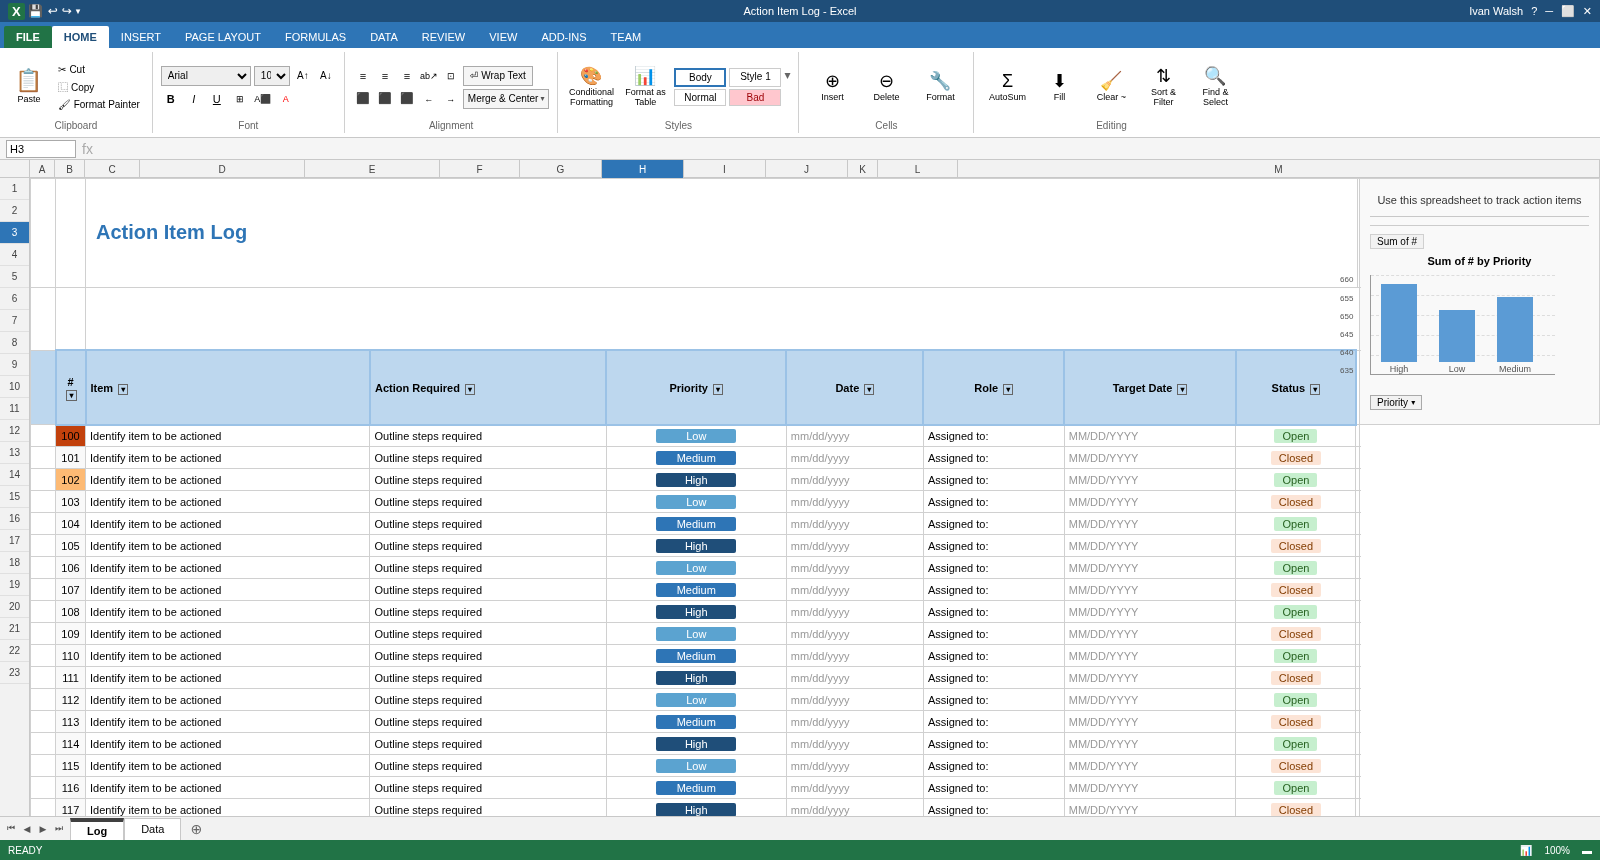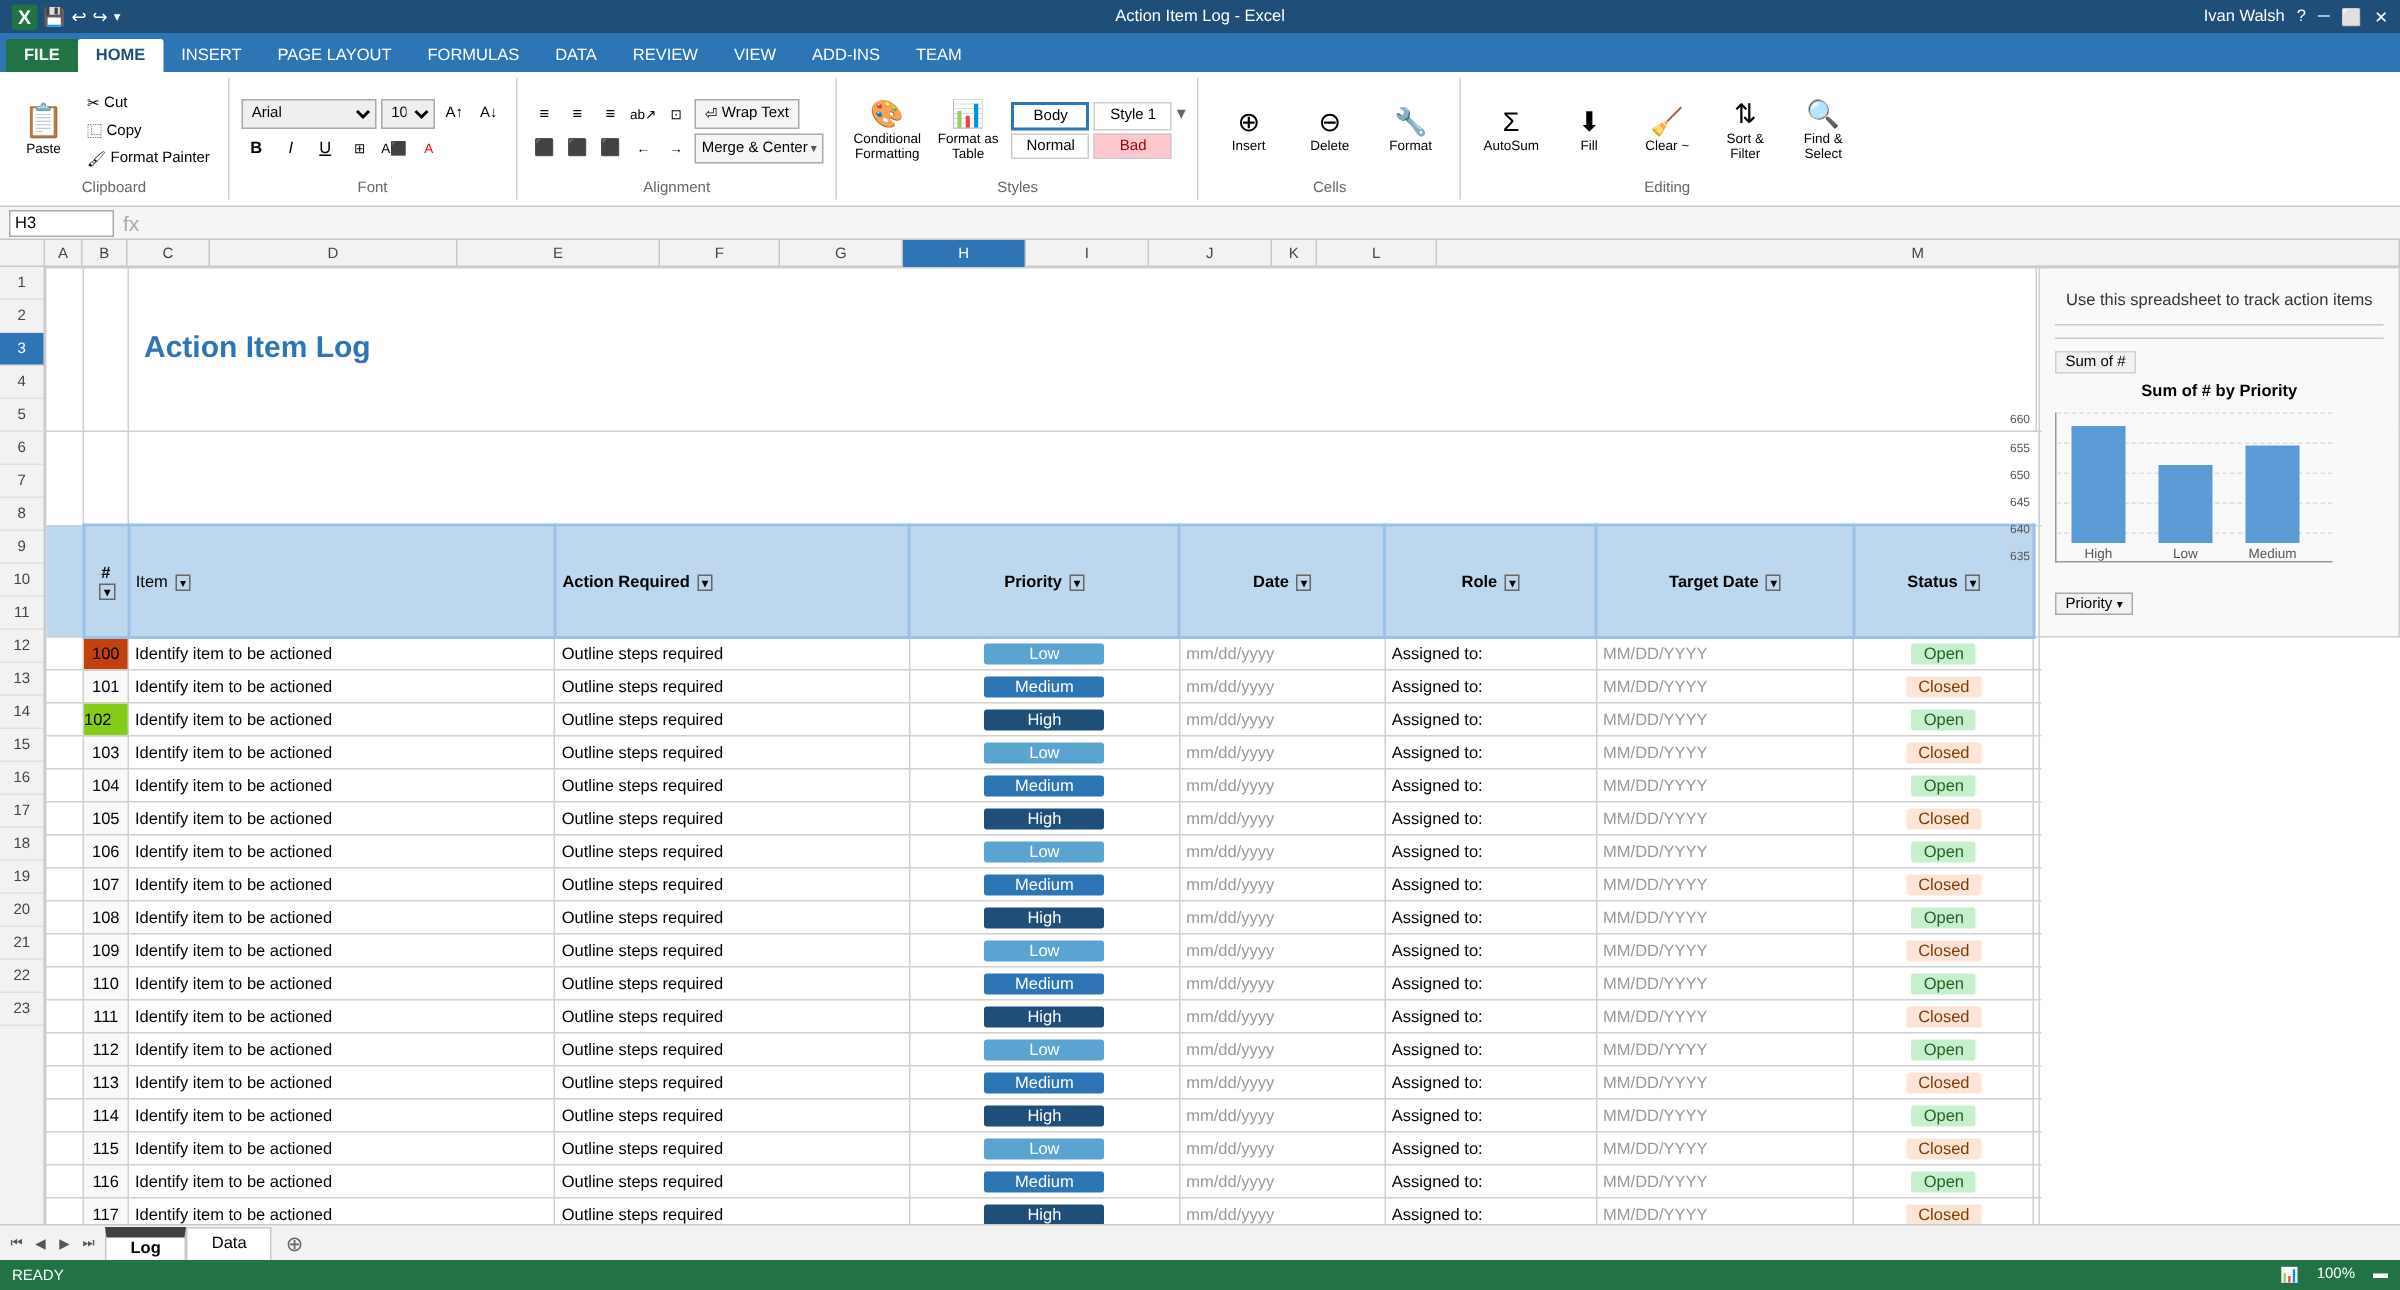--- a/index.html
+++ b/index.html
@@ -90,21 +90,21 @@
 
     
     .status-open { background: #c6efce; color: #276221; padding: 1px 8px; border-radius: 2px; }
     .status-closed { background: #fce4d6; color: #833c00; padding: 1px 8px; border-radius: 2px; }
 
     
     .bottom-bar {
       height: 24px; background: #f2f2f2; border-top: 1px solid #c8c8c8; display: flex; align-items: center; padding: 0 4px; gap: 0;
     }
     .sheet-tab { padding: 2px 16px; font-size: 11px; background: #fff; border: 1px solid #c8c8c8; border-bottom: none; cursor: pointer; height: 22px; display: flex; align-items: center; }
-    .sheet-tab.active { background: #fff; border-top: 7px solid #404040; font-weight: bold; }
+    .sheet-tab.active { background: #fff; border-top: 4px solid #404040; font-weight: bold; }
     .add-sheet { width: 22px; height: 22px; display: flex; align-items: center; justify-content: center; cursor: pointer; font-size: 14px; color: #666; margin-left: 4px; }
 
     
     .status-bar {
       height: 20px; background: #217346; display: flex; align-items: center; justify-content: space-between; padding: 0 8px; color: #fff; font-size: 10px;
     }
     .status-right { display: flex; gap: 12px; }
 
     
     .scroll-nav { display: flex; align-items: center; gap: 2px; }
@@ -437,21 +437,21 @@
         <td style="border:1px solid #d0d0d0;height:22px;"></td>
         <td style="border:1px solid #d0d0d0;height:22px;"></td>
         <td colspan="10" style="border:1px solid #d0d0d0;height:22px;"></td>
       </tr>
 
       <tr>
         <td style="border:1px solid #d0d0d0;height:22px;background:#bdd7ee;"></td>
         <td style="border:2px solid #9bc2e6;height:26px;background:#bdd7ee;font-weight:bold;font-size:11px;padding:0 4px;text-align:center;">#
           <span style="font-size:8px;border:1px solid #666;padding:0 2px;margin-left:2px;">▾</span>
         </td>
-        <td style="border:2px solid #9bc2e6;height:26px;background:#bdd7ee;font-weight:normal;font-size:11px;padding:0 4px;">Item
+        <td style="border:2px solid #9bc2e6;height:26px;background:#bdd7ee;font-weight:bold;font-size:11px;padding:0 4px;">Item
           <span style="font-size:8px;border:1px solid #666;padding:0 2px;margin-left:2px;">▾</span>
         </td>
         <td style="border:2px solid #9bc2e6;height:26px;background:#bdd7ee;font-weight:bold;font-size:11px;padding:0 4px;">Action Required
           <span style="font-size:8px;border:1px solid #666;padding:0 2px;margin-left:2px;">▾</span>
         </td>
         <td style="border:2px solid #9bc2e6;height:26px;background:#bdd7ee;font-weight:bold;font-size:11px;padding:0 4px;text-align:center;">Priority
           <span style="font-size:8px;border:1px solid #666;padding:0 2px;margin-left:2px;">▾</span>
         </td>
         <td style="border:2px solid #9bc2e6;height:26px;background:#bdd7ee;font-weight:bold;font-size:11px;padding:0 4px;text-align:center;">Date
           <span style="font-size:8px;border:1px solid #666;padding:0 2px;margin-left:2px;">▾</span>
@@ -497,21 +497,21 @@
     <td style="border:1px solid #d0d0d0;height:22px;font-size:11px;padding:0 4px;color:#999;">mm/dd/yyyy</td>
     <td style="border:1px solid #d0d0d0;height:22px;font-size:11px;padding:0 4px;">Assigned to:</td>
     <td style="border:1px solid #d0d0d0;height:22px;font-size:11px;padding:0 4px;color:#999;">MM/DD/YYYY</td>
     <td style="border:1px solid #d0d0d0;height:22px;text-align:center;padding:2px 4px;">
       <span class="status-closed">Closed</span>
     </td>
     <td colspan="3" style="border:1px solid #d0d0d0;height:22px;"></td>
   </tr>
           <tr>
     <td style="border:1px solid #d0d0d0;height:22px;width:25px;"></td>
-    <td style="border:1px solid #d0d0d0;height:22px;font-size:11px;background:#84cc16;">102</td>
+    <td style="border:1px solid #d0d0d0;height:22px;text-align:center;font-size:11px;background:#fdba74;">102</td>
     <td style="border:1px solid #d0d0d0;height:22px;font-size:11px;padding:0 4px;">Identify item to be actioned</td>
     <td style="border:1px solid #d0d0d0;height:22px;font-size:11px;padding:0 4px;">Outline steps required</td>
     <td style="border:1px solid #d0d0d0;height:22px;text-align:center;padding:2px 4px;">
       <span class="badge badge-high">High</span>
     </td>
     <td style="border:1px solid #d0d0d0;height:22px;font-size:11px;padding:0 4px;color:#999;">mm/dd/yyyy</td>
     <td style="border:1px solid #d0d0d0;height:22px;font-size:11px;padding:0 4px;">Assigned to:</td>
     <td style="border:1px solid #d0d0d0;height:22px;font-size:11px;padding:0 4px;color:#999;">MM/DD/YYYY</td>
     <td style="border:1px solid #d0d0d0;height:22px;text-align:center;padding:2px 4px;">
       <span class="status-open">Open</span>

